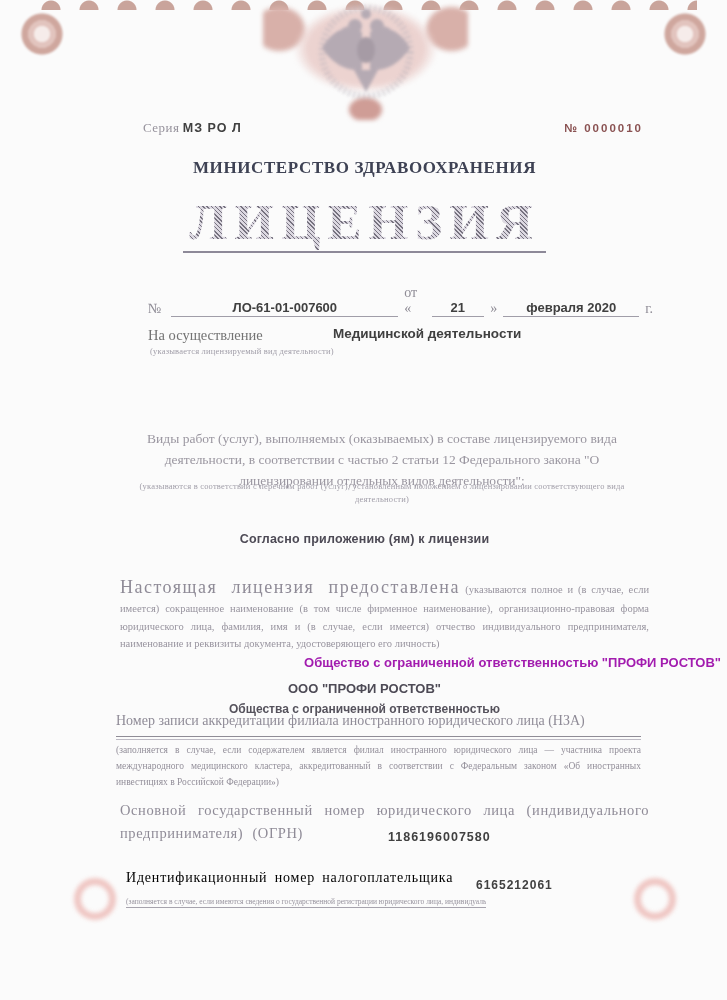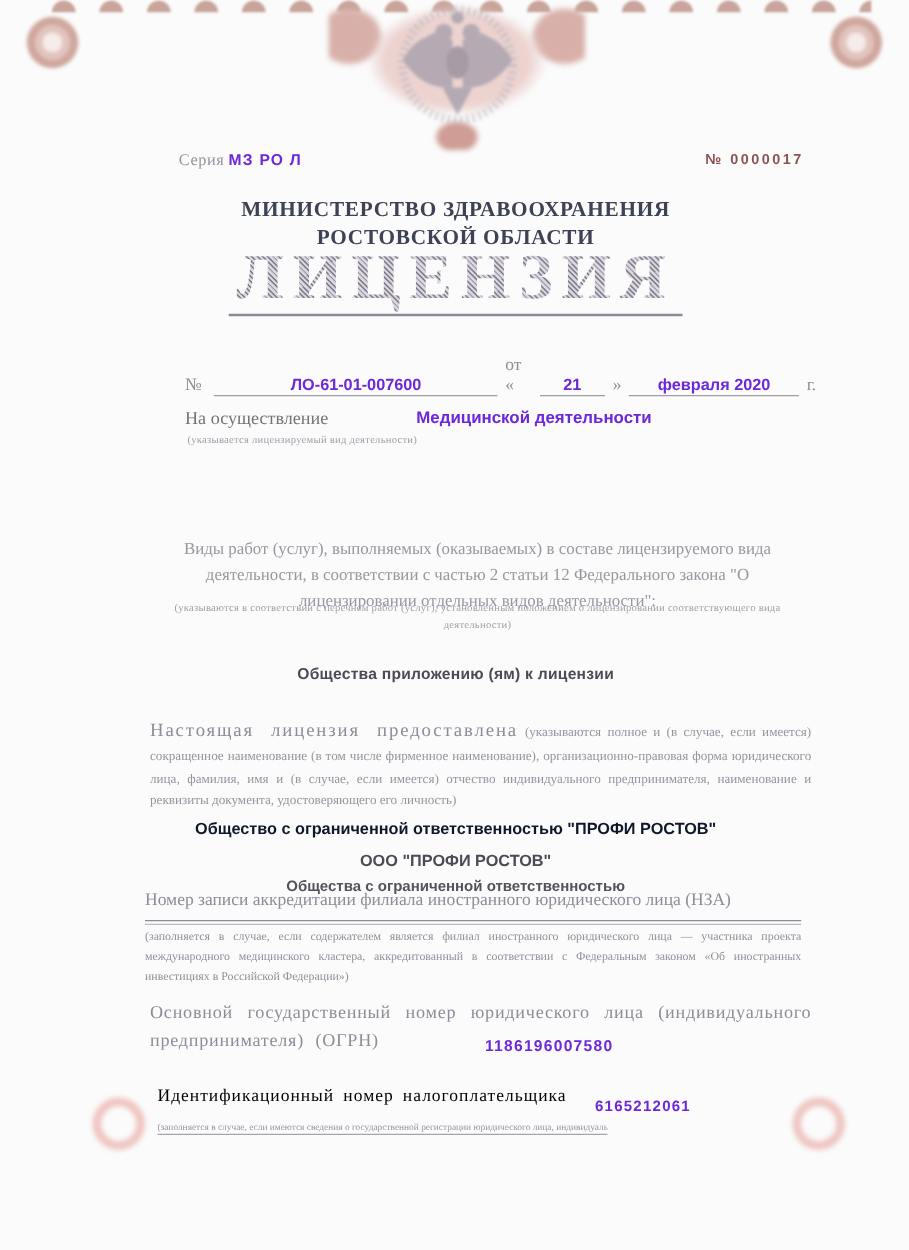--- a/index.html
+++ b/index.html
@@ -48,21 +48,21 @@
 
   
   .pinkring{position:absolute;width:28px;height:28px;border-radius:50%;z-index:6;
      border:7px solid #edbcb8;filter:blur(2px);opacity:.85;}
 
   
   .content{position:absolute;inset:0;z-index:8;filter:blur(.45px);color:#8f8c96;}
   .abs{position:absolute;}
   .serif{font-family:"Liberation Serif",serif;}
   .sans{font-family:"Liberation Sans",sans-serif;}
-  .bold-val{font-family:"Liberation Sans",sans-serif;font-weight:bold;color:#6d28d9;}
+  .bold-val{font-family:"Liberation Sans",sans-serif;font-weight:bold;color:#404040;}
   .center{text-align:center;}
 
   .series-row{top:126px;left:135px;right:70px;font-size:13px;}
   .series-label{color:#97939d;letter-spacing:.5px;}
   .series-value{font-size:12.5px;letter-spacing:1px;}
   .num-top{position:absolute;right:8px;top:2px;font-family:"Liberation Sans",sans-serif;
      font-weight:bold;font-size:11.5px;letter-spacing:2px;color:#8a5252;}
 
   .ministry{top:163px;left:0;right:0;font-weight:bold;font-size:17px;line-height:1.3;
      color:#3e4254;letter-spacing:.6px;}
@@ -86,25 +86,25 @@
   .tiny{font-size:8.5px;color:#a09da8;letter-spacing:.2px;}
   .act-note{top:352px;left:142px;}
   .exception{top:365px;left:110px;right:75px;font-family:"Liberation Sans",sans-serif;
      font-weight:bold;font-size:10.5px;color:#908d98;line-height:1.5;}
 
   .works{top:435px;left:120px;right:85px;font-size:13.5px;color:#9a96a0;line-height:1.55;}
   .works-note{top:486px;left:120px;right:85px;line-height:1.5;}
   .annex{top:538px;left:0;right:0;font-size:12.5px;color:#4d4a55;letter-spacing:.2px;}
 
   .grantee{top:581px;left:112px;right:72px;font-size:12.5px;line-height:1.4;text-align:justify;}
-  .grantee .intro{font-size:15px;color:#8f8b97;letter-spacing:1.5px;word-spacing:6px;}
+  .grantee .intro{font-size:18px;color:#8f8b97;letter-spacing:1.5px;word-spacing:6px;}
   .grantee .note{font-size:10.5px;color:#98949f;}
   .grantee2{top:632px;left:108px;right:70px;font-size:8.8px;color:#8b8893;line-height:1.35;text-align:justify;}
 
-  .g-full{top:661px;left:0;right:0;font-size:13px;color:#0f172a;}
+  .g-full{top:661px;left:0;right:0;font-size:13px;color:#a21caf;text-align:right;}
   .g-short{top:687px;left:0;right:0;font-size:13px;color:#4d4a55;}
   .g-form{top:708px;left:0;right:0;font-size:12px;color:#55525c;}
   .nza{top:719px;left:108px;right:70px;font-size:14px;color:#8f8b97;text-align:justify;}
   .rule{top:742px;left:108px;right:80px;border-top:1px solid #8f8c96;height:2px;border-bottom:1px solid #bdbac4;}
   .nza-note{top:748px;left:108px;right:80px;font-size:9.5px;color:#938f9a;line-height:1.7;text-align:justify;}
 
   .ogrn{top:805px;left:112px;right:72px;font-size:14.5px;color:#8f8b97;line-height:1.6;
      letter-spacing:.6px;word-spacing:5px;text-align:justify;}
   .ogrn-val{top:836px;left:380px;font-size:12.5px;letter-spacing:1px;}
   .inn{top:876px;left:118px;font-size:14px;color:#000000;letter-spacing:.8px;word-spacing:3px;}
@@ -148,26 +148,25 @@
   </svg>
 
   <div class="pinkring" style="left:66px;top:884px;"></div>
   <div class="pinkring" style="left:626px;top:884px;"></div>
 
   <div class="content">
 
     <div class="abs series-row">
       <span class="serif series-label">Серия</span>
       <span class="bold-val series-value">МЗ РО Л</span>
-      <span class="num-top">№ 0000017</span>
+      <span class="num-top">№ 0000010</span>
     </div>
 
     <div class="abs ministry center serif">
       <div>МИНИСТЕРСТВО ЗДРАВООХРАНЕНИЯ</div>
-      <div>РОСТОВСКОЙ ОБЛАСТИ</div>
     </div>
 
     <div class="abs title center serif">
       <span>ЛИЦЕНЗИЯ</span>
     </div>
 
     <div class="abs no-row serif">
       <span>№</span>
       <span class="blank b-no bold-val">ЛО-61-01-007600</span>
       <span class="gap">от «</span>
@@ -179,21 +178,21 @@
 
     <div class="abs act-row serif">
       <span class="act-label">На осуществление</span>
       <span class="act-value bold-val">Медицинской деятельности</span>
     </div>
     <div class="abs tiny serif act-note">(указывается лицензируемый вид деятельности)</div>
 
     <div class="abs works center serif">Виды работ (услуг), выполняемых (оказываемых) в составе лицензируемого вида деятельности, в соответствии с частью 2 статьи 12 Федерального закона "О лицензировании отдельных видов деятельности":</div>
     <div class="abs works-note tiny center serif">(указываются в соответствии с перечнем работ (услуг), установленным положением о лицензировании соответствующего вида деятельности)</div>
 
-    <div class="abs annex center sans" style="font-weight:bold;">Общества приложению (ям) к лицензии</div>
+    <div class="abs annex center sans" style="font-weight:bold;">Согласно приложению (ям) к лицензии</div>
 
     <p class="abs grantee serif" style="margin:0;">
       <span class="intro">Настоящая лицензия предоставлена</span>
       <span class="note">(указываются полное и (в случае, если имеется) сокращенное наименование (в том числе фирменное наименование), организационно-правовая форма юридического лица, фамилия, имя и (в случае, если имеется) отчество индивидуального предпринимателя, наименование и реквизиты документа, удостоверяющего его личность)</span>
     </p>
 
     <div class="abs g-full center sans" style="font-weight:bold;">Общество с ограниченной ответственностью "ПРОФИ РОСТОВ"</div>
     <div class="abs g-short center sans" style="font-weight:bold;">ООО "ПРОФИ РОСТОВ"</div>
     <div class="abs nza serif">Номер записи аккредитации филиала иностранного юридического лица (НЗА)</div>
     <div class="abs g-form center sans" style="font-weight:bold;">Общества с ограниченной ответственностью</div>

